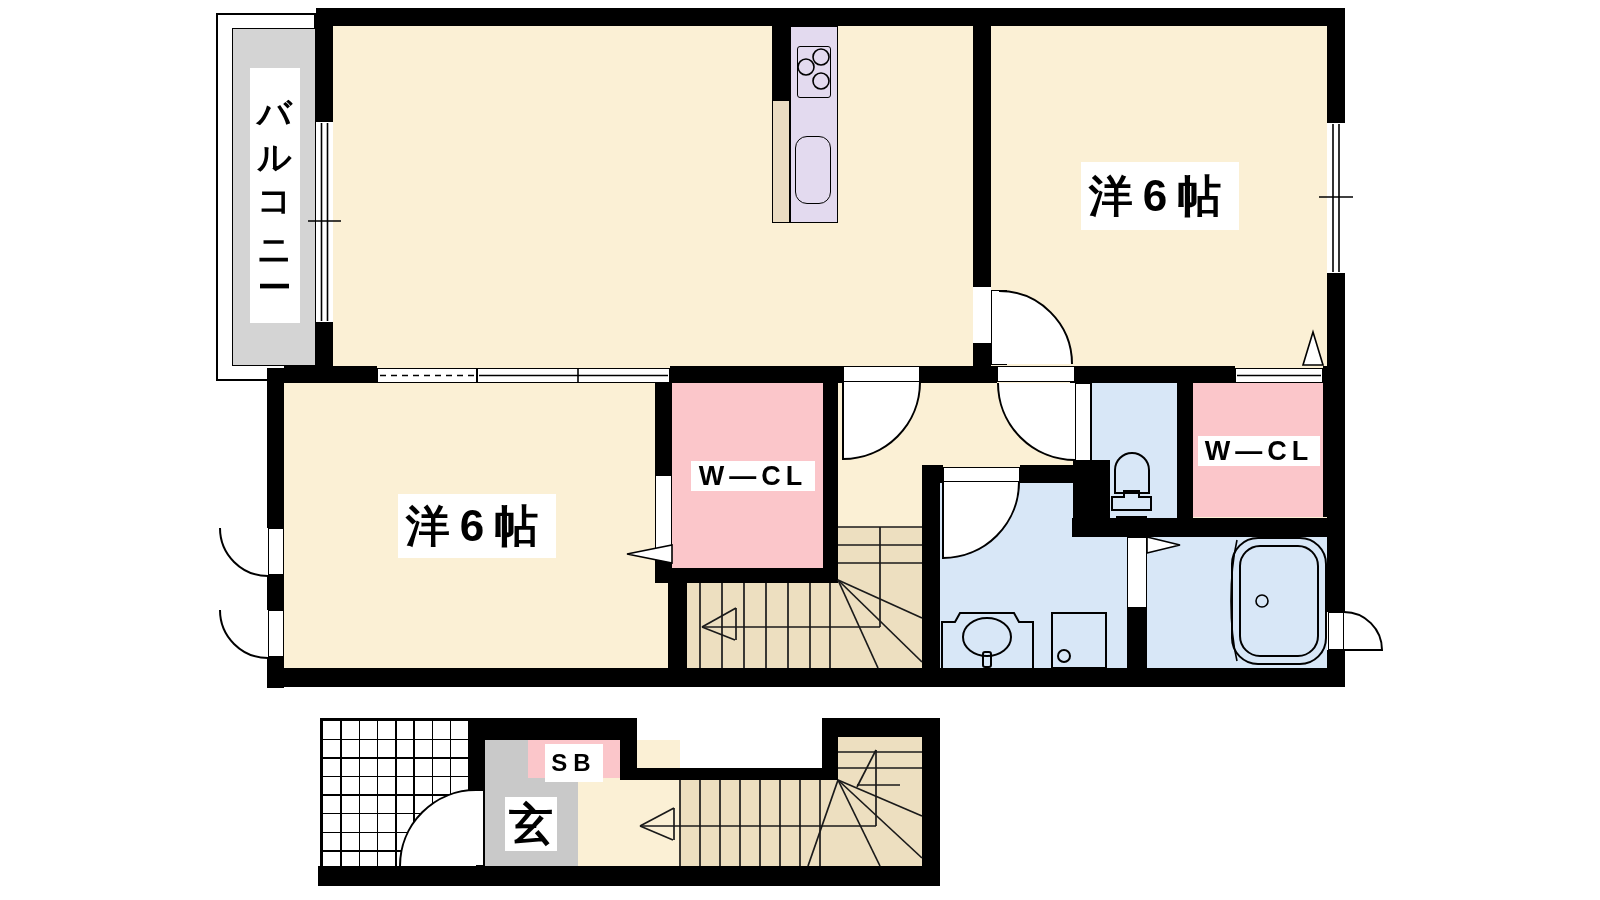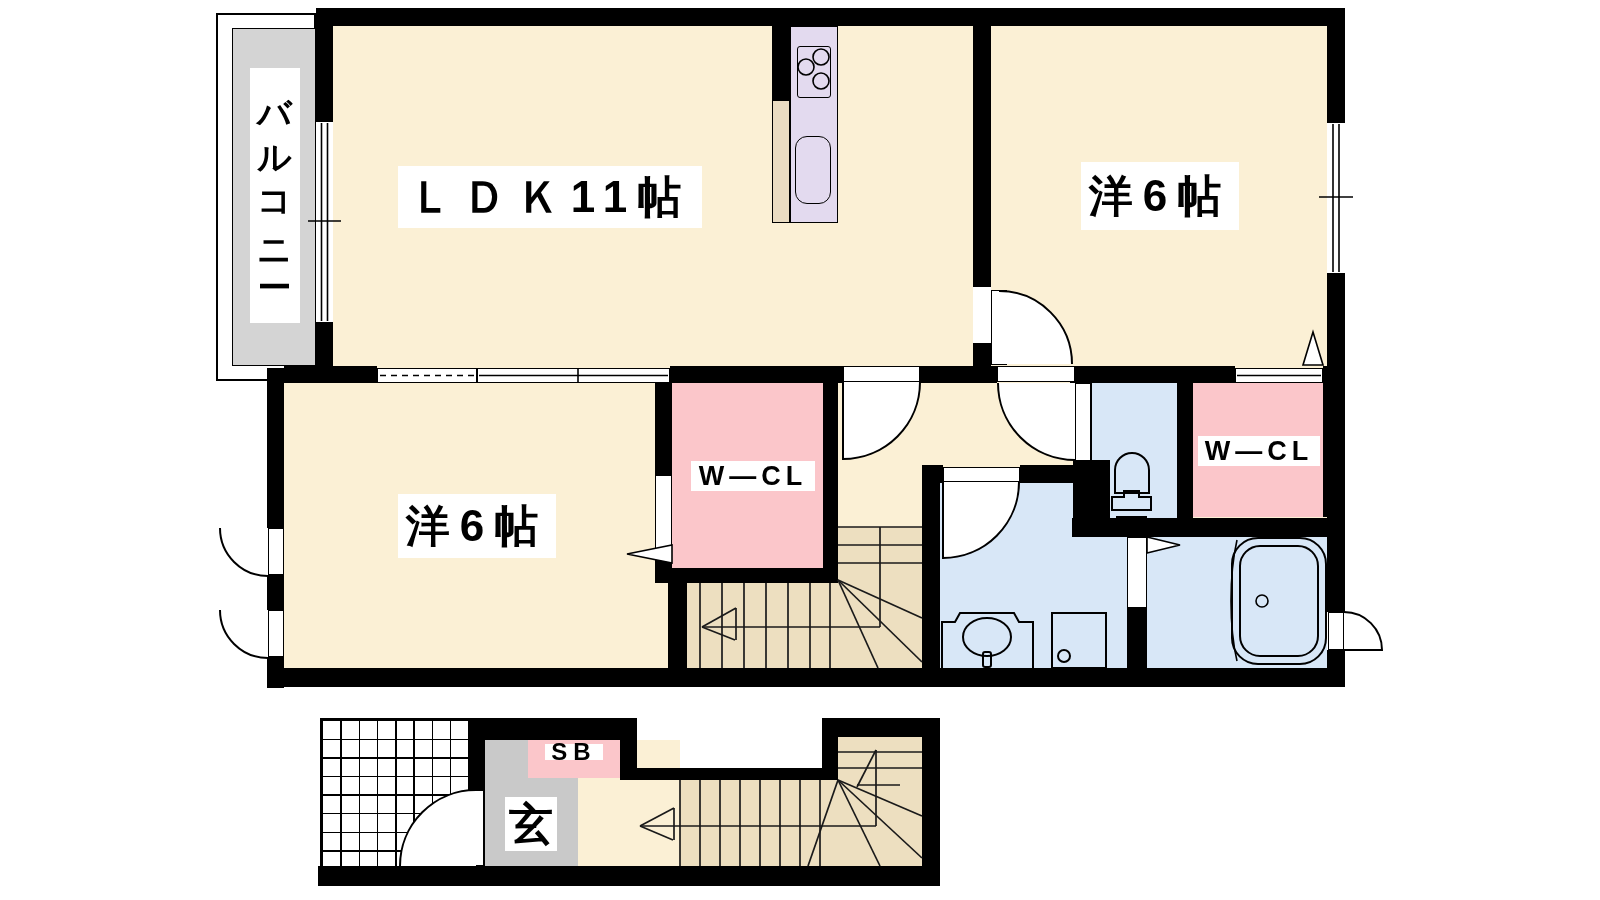--- a/index.html
+++ b/index.html
@@ -257,21 +257,20 @@
 
     <g fill="none" stroke="#000" stroke-width="2">
       <rect x="1232" y="538" width="94" height="126" rx="26"></rect>
       <rect x="1240" y="546" width="78" height="110" rx="20"></rect>
       <circle cx="1262" cy="601" r="6" stroke-width="1.6"></circle>
       <path d="M1237,540 C1229,575 1229,627 1237,661" stroke-width="1.6"></path>
     </g>
   </svg>
 
   <div class="lbl lbl-vert" style="left:250px;top:68px;width:50px;height:255px;">バルコニー</div>
-  <div class="lbl lbl-big" style="left:398px;top:166px;width:304px;height:62px;">ＬＤＫ11帖</div>
   <div class="lbl lbl-big" style="left:1081px;top:162px;width:158px;height:68px;">洋6帖</div>
   <div class="lbl lbl-big" style="left:398px;top:494px;width:158px;height:64px;">洋6帖</div>
   <div class="lbl lbl-mid" style="left:691px;top:461px;width:124px;height:30px;">W—CL</div>
   <div class="lbl lbl-mid" style="left:1198px;top:436px;width:122px;height:30px;">W—CL</div>
-  <div class="lbl lbl-sm" style="left:545px;top:744px;width:58px;height:16px;">SB</div>
+  <div class="lbl lbl-sm" style="left:545px;top:744px;width:58px;height:38px;">SB</div>
   <div class="lbl" style="left:505px;top:797px;width:52px;height:54px;font-size:44px;">玄</div>
 
 </div>
 
 </body></html>

